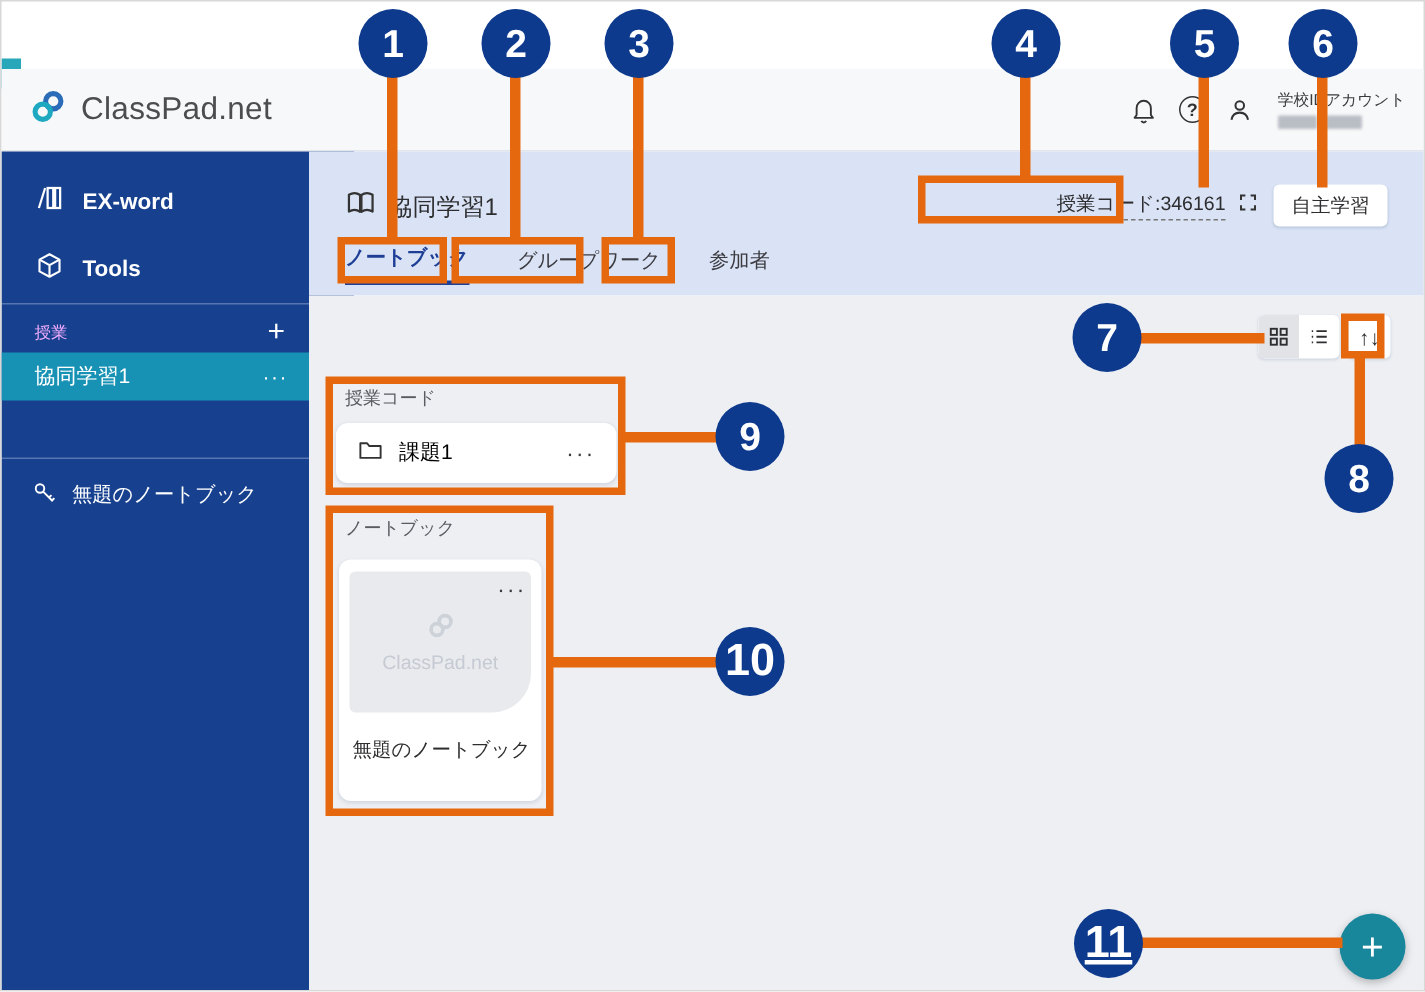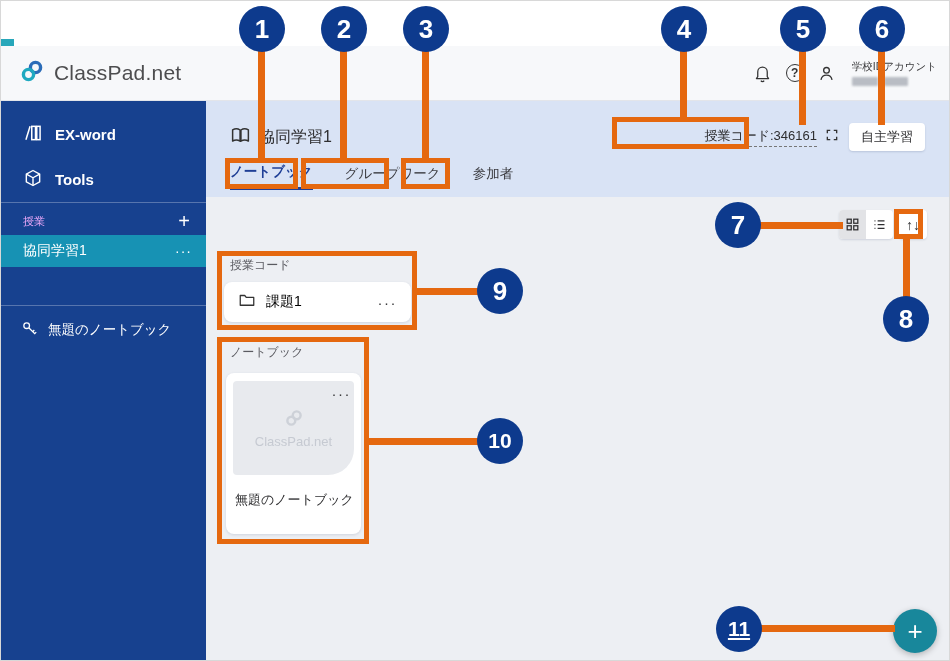--- a/index.html
+++ b/index.html
@@ -60,21 +60,21 @@
   .nb-thumb { position:absolute; left:7px; top:8px; width:121px; height:94px; background:#e8eaee; border-radius:4px 4px 26px 4px; display:flex; flex-direction:column; align-items:center; justify-content:center; gap:2px; }
   .nb-watermark { font-size:13px; color:#c6cad2; }
   .nb-more { position:absolute; right:10px; top:12px; font-size:15px; letter-spacing:1.5px; color:#3a3a3c; }
   .nb-name { position:absolute; left:9px; top:118px; font-size:13px; color:#2e2e30; }
   .fab { position:absolute; left:687px; top:412px; width:44px; height:44px; border-radius:50%; background:#18879b; color:#fff; font-size:26px; font-weight:300; display:flex; align-items:center; justify-content:center; box-shadow:0 2px 6px rgba(0,0,0,.25); cursor:pointer; }
 
   
   .ann-line { position:absolute; background:#e5680f; z-index:9; }
   .ann-box { position:absolute; border:5px solid #e5680f; z-index:8; pointer-events:none; }
   .badge { position:absolute; width:46px; height:46px; border-radius:50%; background:#0d3a8d; color:#fff; font-size:26px; font-weight:bold; display:flex; align-items:center; justify-content:center; z-index:10; }
-  .badge.small-text { font-size:21px; }
+  .badge.small-text { font-size:30px; }
   .b1 { left:238px; top:5px; }  .b2 { left:320px; top:5px; }  .b3 { left:402px; top:5px; }
   .b4 { left:660px; top:5px; }  .b5 { left:779px; top:5px; }  .b6 { left:858px; top:5px; }
   .b7 { left:714px; top:201px; } .b8 { left:882px; top:295px; } .b9 { left:476px; top:267px; }
   .b10 { left:476px; top:417px; } .b11 { left:715px; top:605px;text-decoration:underline; }
   .l1 { left:257px; top:48px; width:7px; height:112px; }
   .l2 { left:339px; top:48px; width:7px; height:112px; }
   .l3 { left:421px; top:48px; width:7px; height:112px; }
   .l4 { left:679px; top:48px; width:7px; height:69px; }
   .l5 { left:798px; top:48px; width:7px; height:76px; }
   .l6 { left:877px; top:48px; width:7px; height:76px; }

